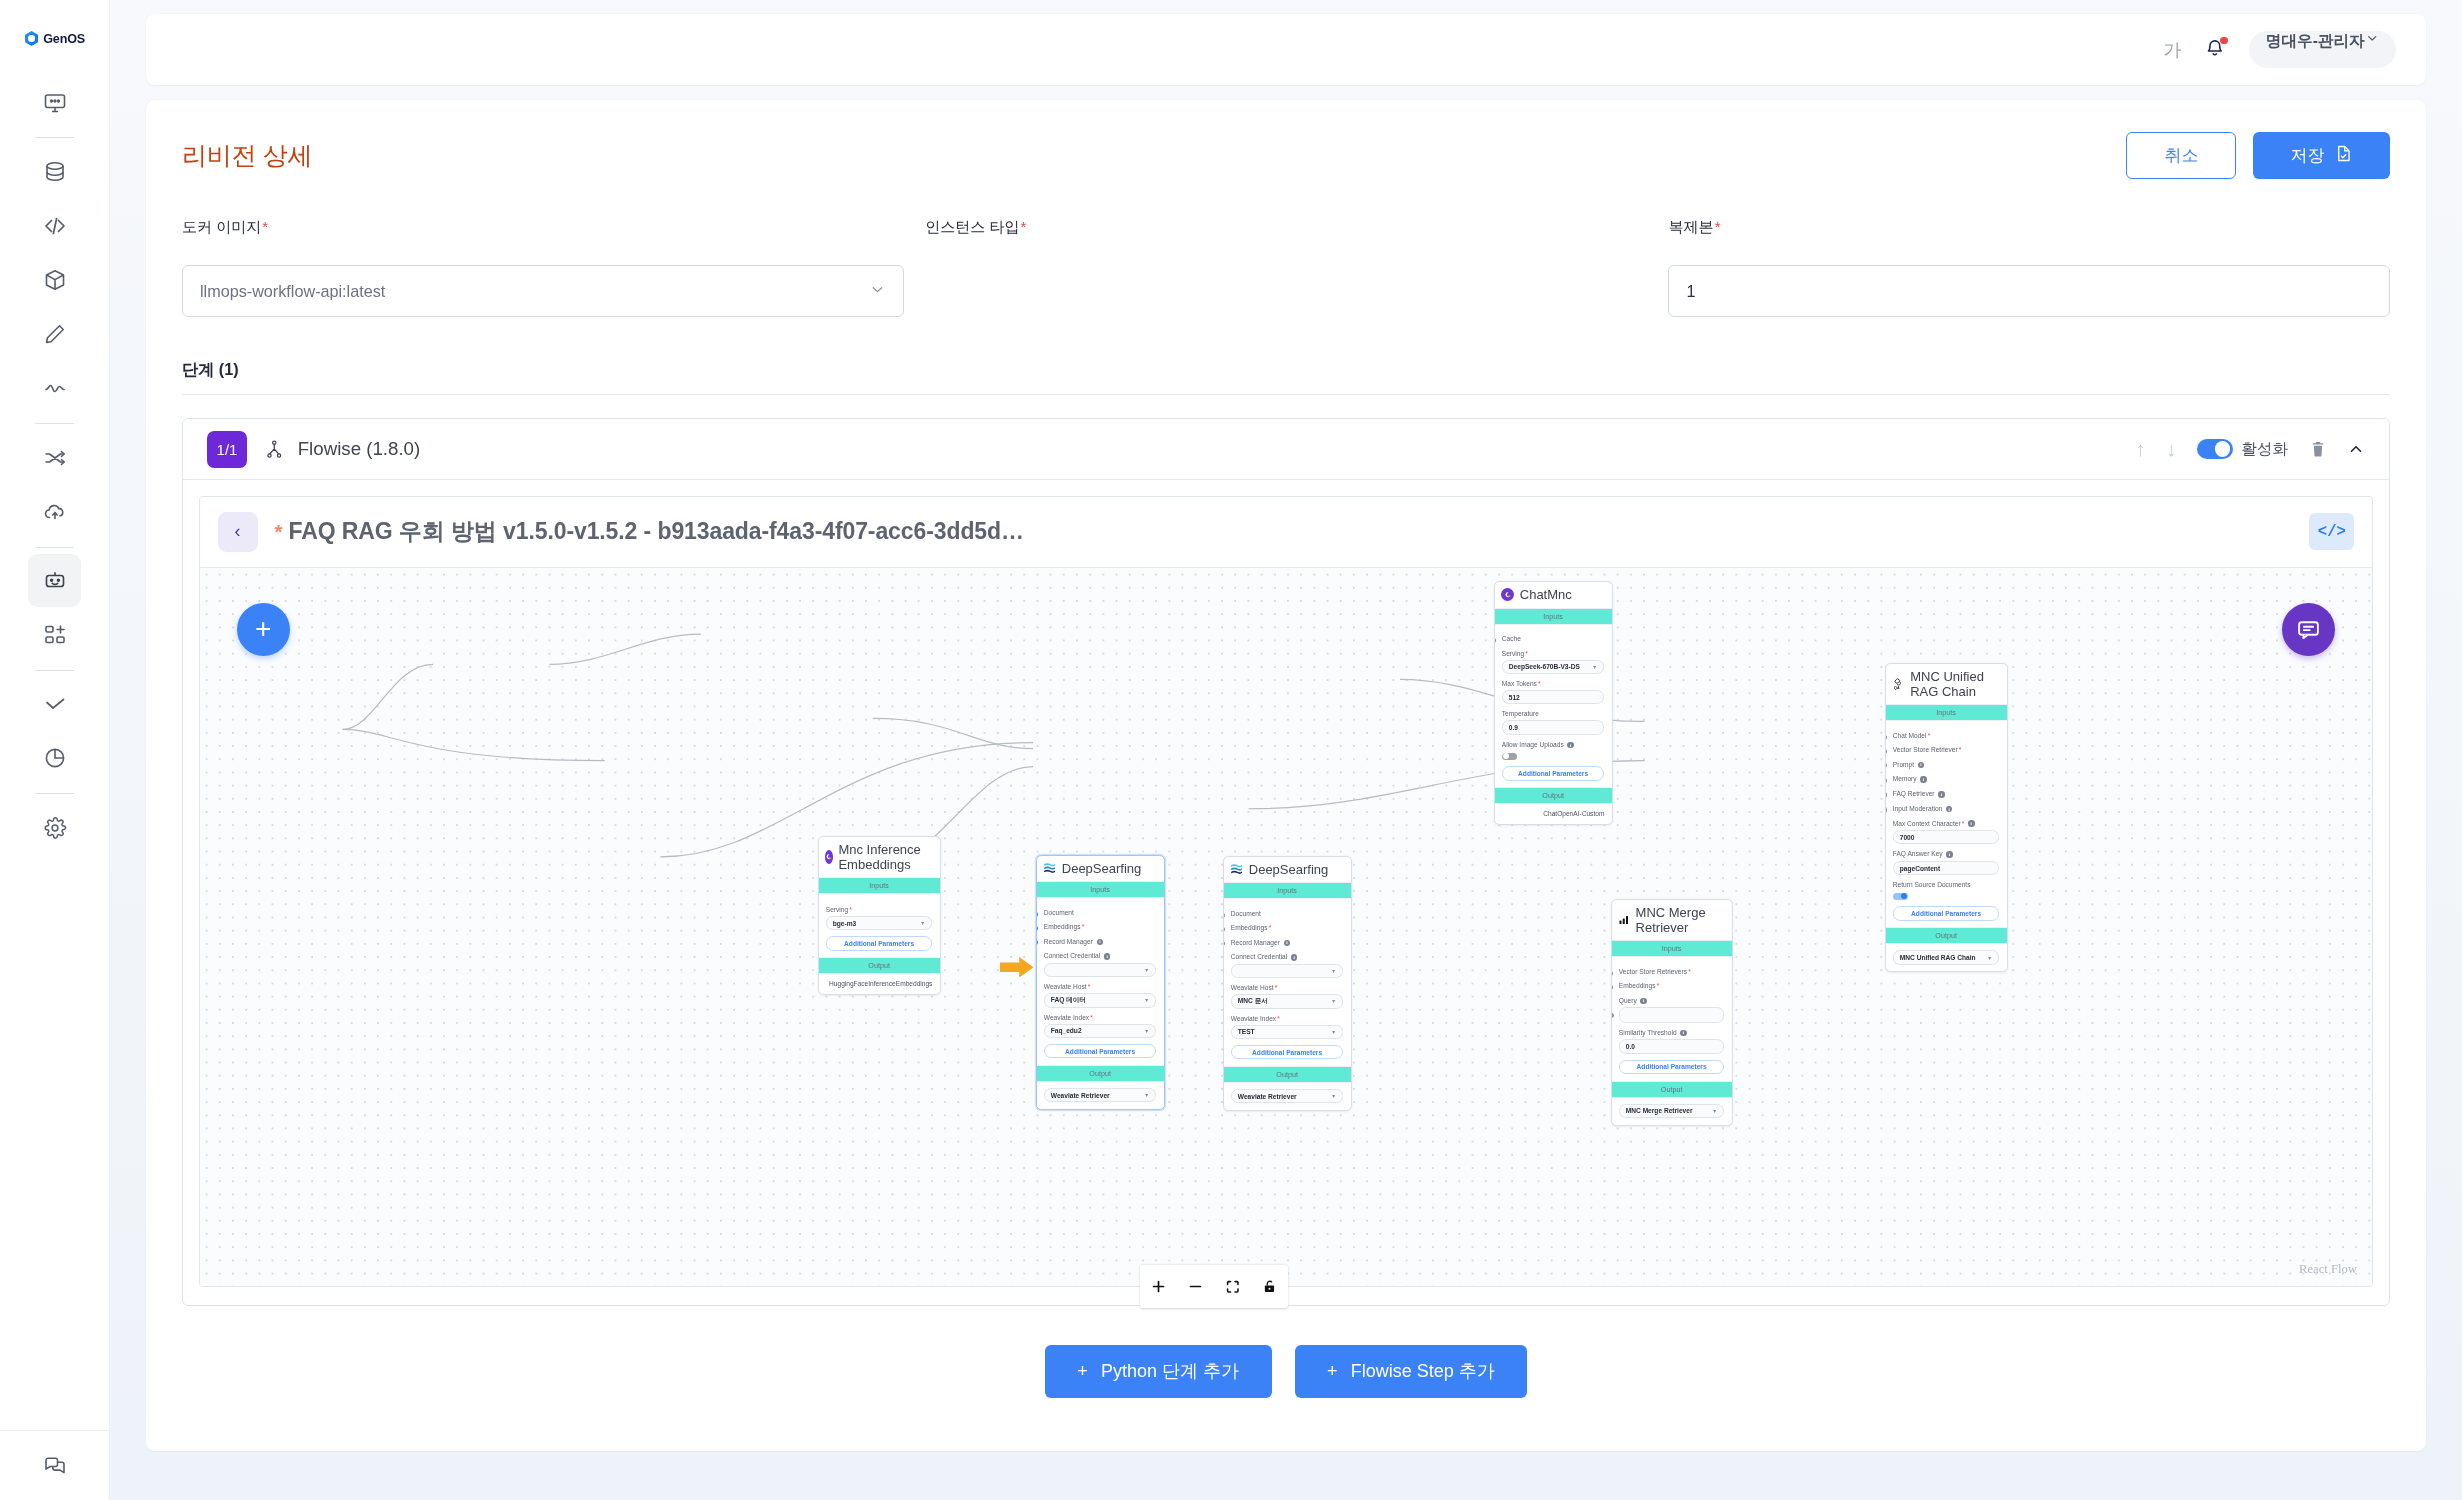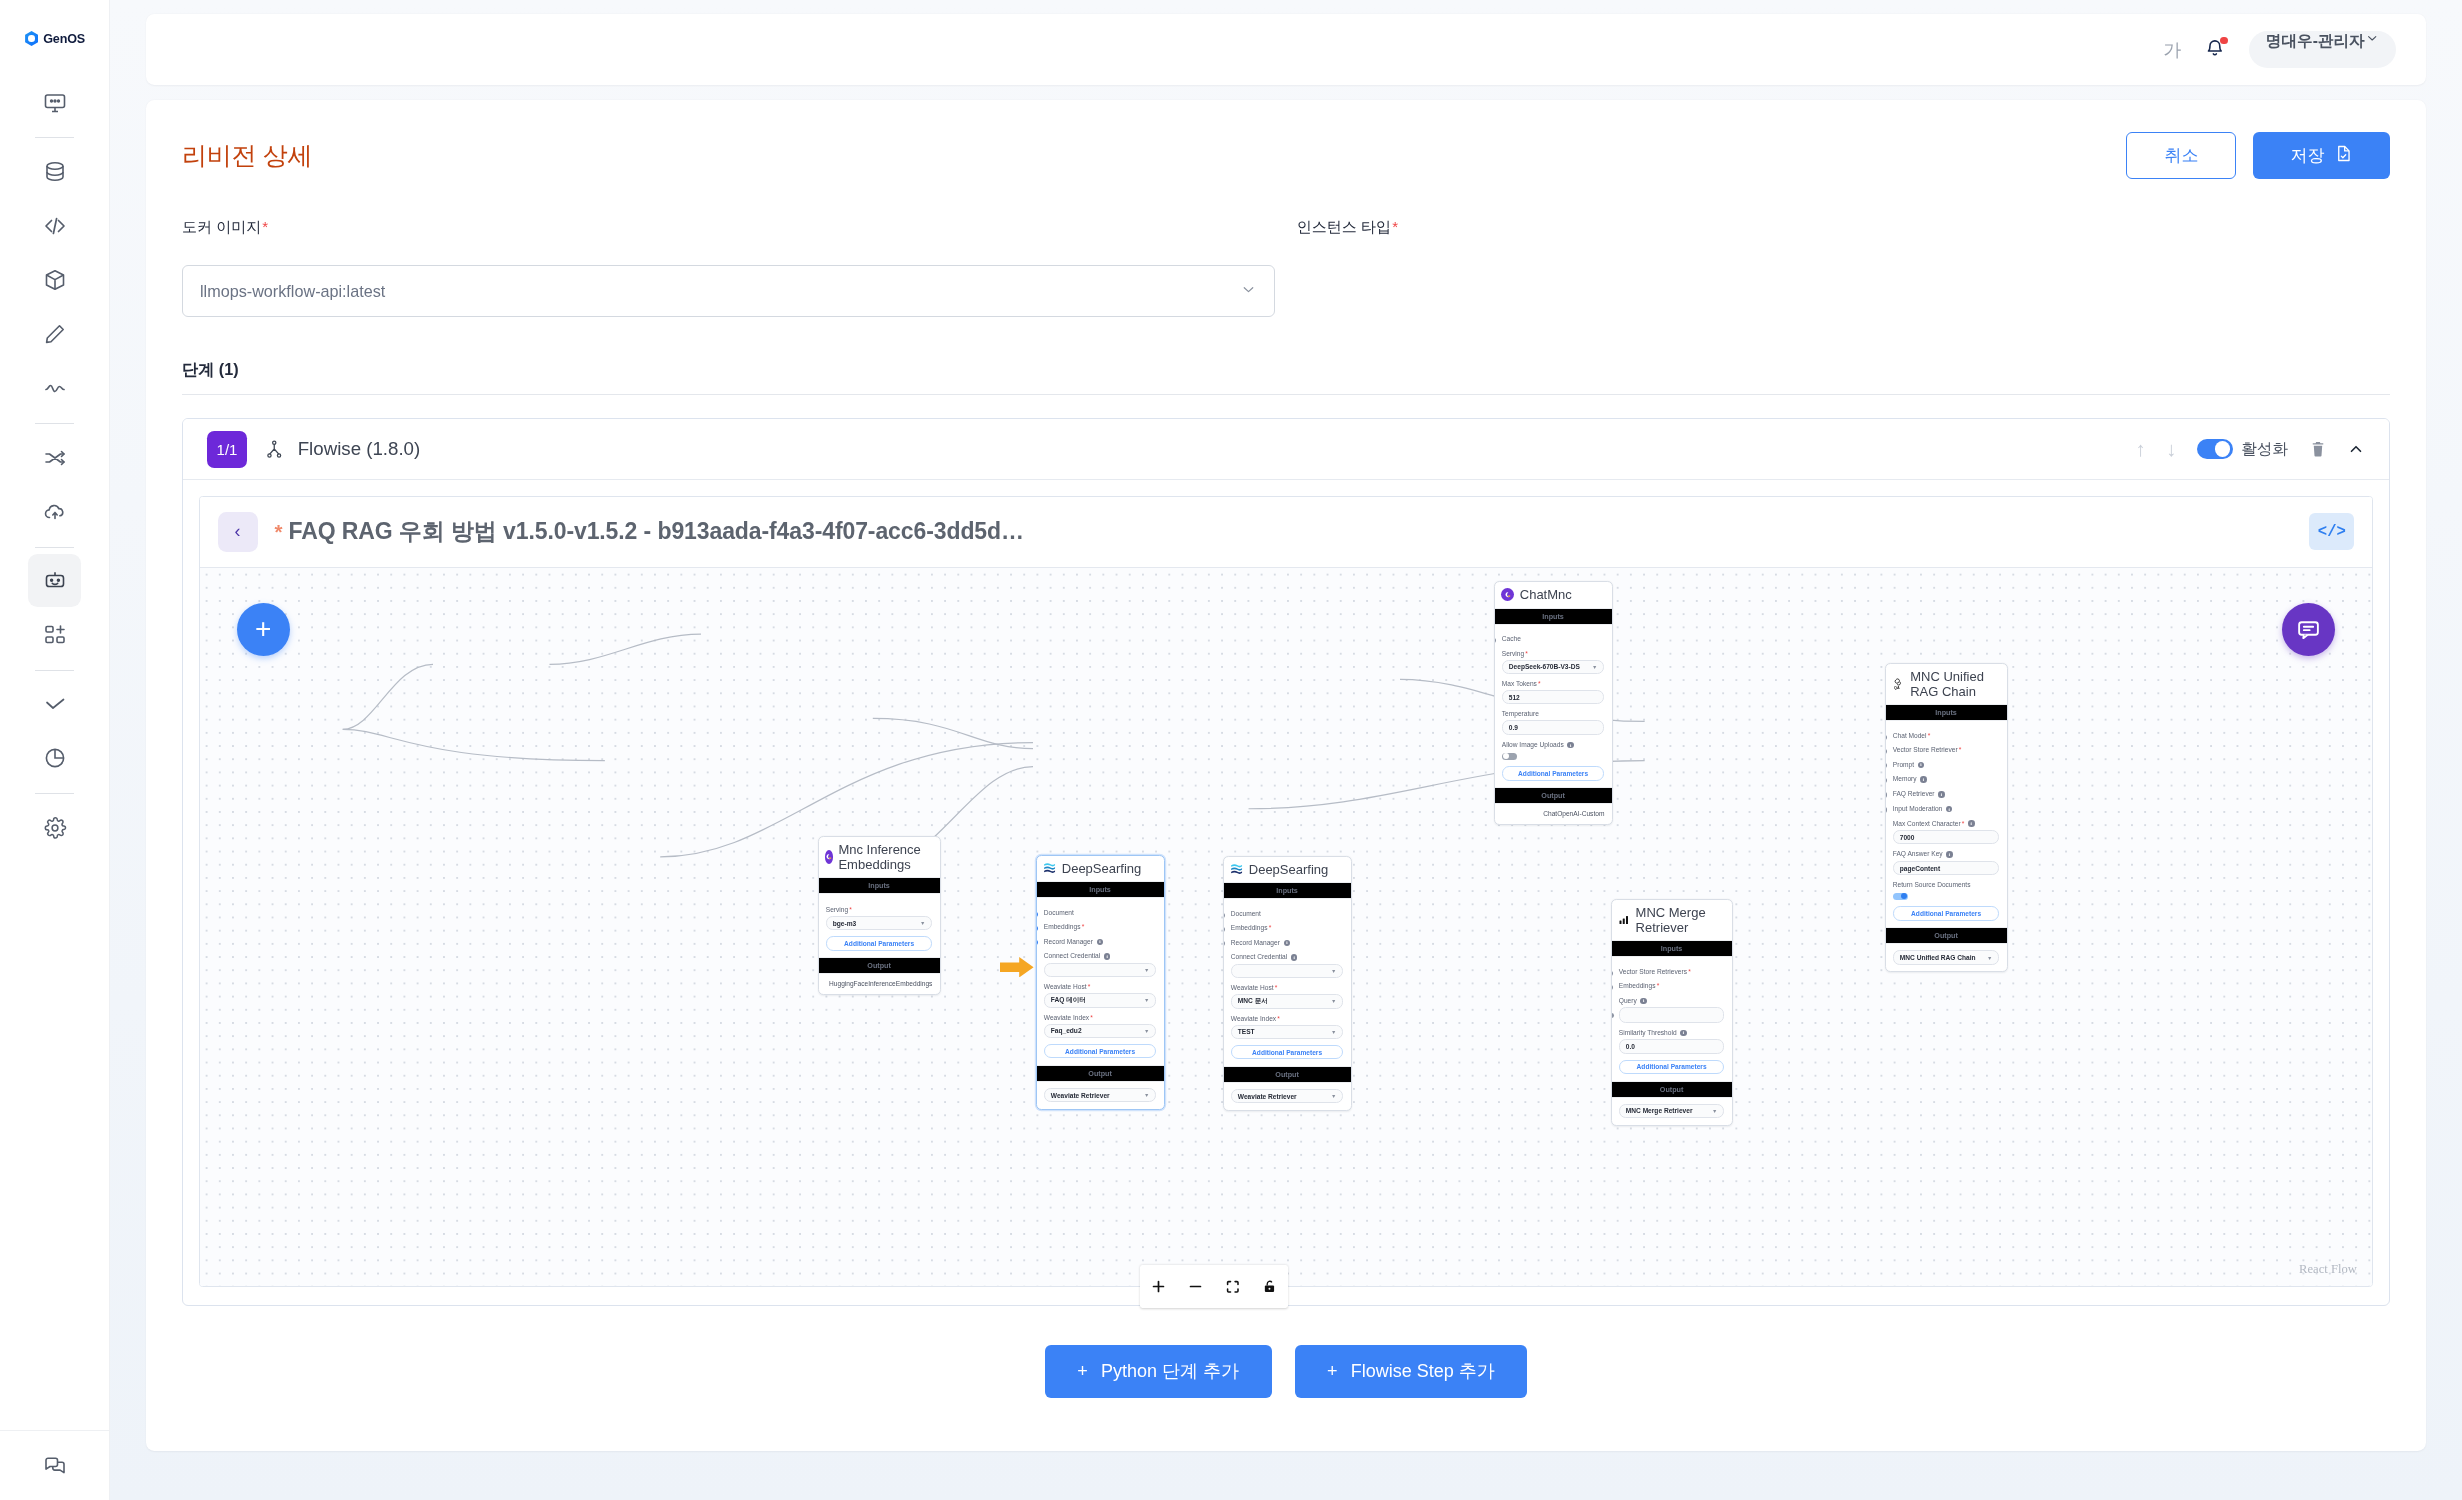--- a/index.html
+++ b/index.html
@@ -183,22 +183,22 @@
   
   .node {
     position: absolute; background: #fff; border: 0.6px solid #d9dee6; border-radius: 5.4px;
     box-shadow: 0 0.6px 1.8px rgba(16,24,40,.07); font-size: 6.6px; color: #3d4350;
     overflow: hidden;
   }
   .node.selected { border-color: #9ec6f5; box-shadow: 0 0 0 1.2px #cfe2fb; }
   .node-head { display: flex; align-items: center; gap: 5.4px; padding: 5.4px 6.6px; }
   .node-head .t { font-size: 13px; color: #3d4350; }
   .node-sec {
-    text-align: center; font-size: 7.2px; color: #6a7181; background: #000000;
-    border-top: 0.6px solid #edeff2; border-bottom: 0.6px solid #edeff2; padding: 3px 0; font-weight: bold;
+    text-align: center; font-size: 7.2px; color: #6a7181; background: #5eead4;
+    border-top: 0.6px solid #edeff2; border-bottom: 0.6px solid #edeff2; padding: 3px 0;
   }
   .node-body { padding: 5.4px 7.2px 6.6px 7.2px; }
   .node-port { position: relative; font-size: 6.6px; color: #5b6272; margin: 5.4px 0 7.2px 0; }
   .dot {
     position: absolute; left: -10.8px; top: 2.4px; width: 5.4px; height: 5.4px; border-radius: 50%;
     background: #8d94a3;
   }
   .dot.blue { background: #3b82f6; }
   .lbl { font-size: 6.6px; color: #5b6272; margin: 6px 0 3px 0; }
   .inp {
@@ -448,20 +448,28 @@
           </span>
         </div>
       </div>
 
       <div class="field">
         <div class="field-label">
           <span>인스턴스 타입</span><span class="req">*</span>
         </div>
       </div>
 
+      <div class="field">
+        <div class="field-label">
+          <span>복제본</span><span class="req">*</span>
+        </div>
+        <div class="control text-input">
+          <span>1</span>
+        </div>
+      </div>
     </div>
 
     <div class="steps-title">단계 (1)</div>
     <div class="steps-rule"></div>
 
     <div class="step-card">
       <div class="step-head">
         <div class="step-badge">1/1</div>
         <span class="step-kind-icon">
           <svg width="20.5" height="20.5" viewBox="0 0 24 24" fill="none" stroke="#3f4754" stroke-width="1.5">

